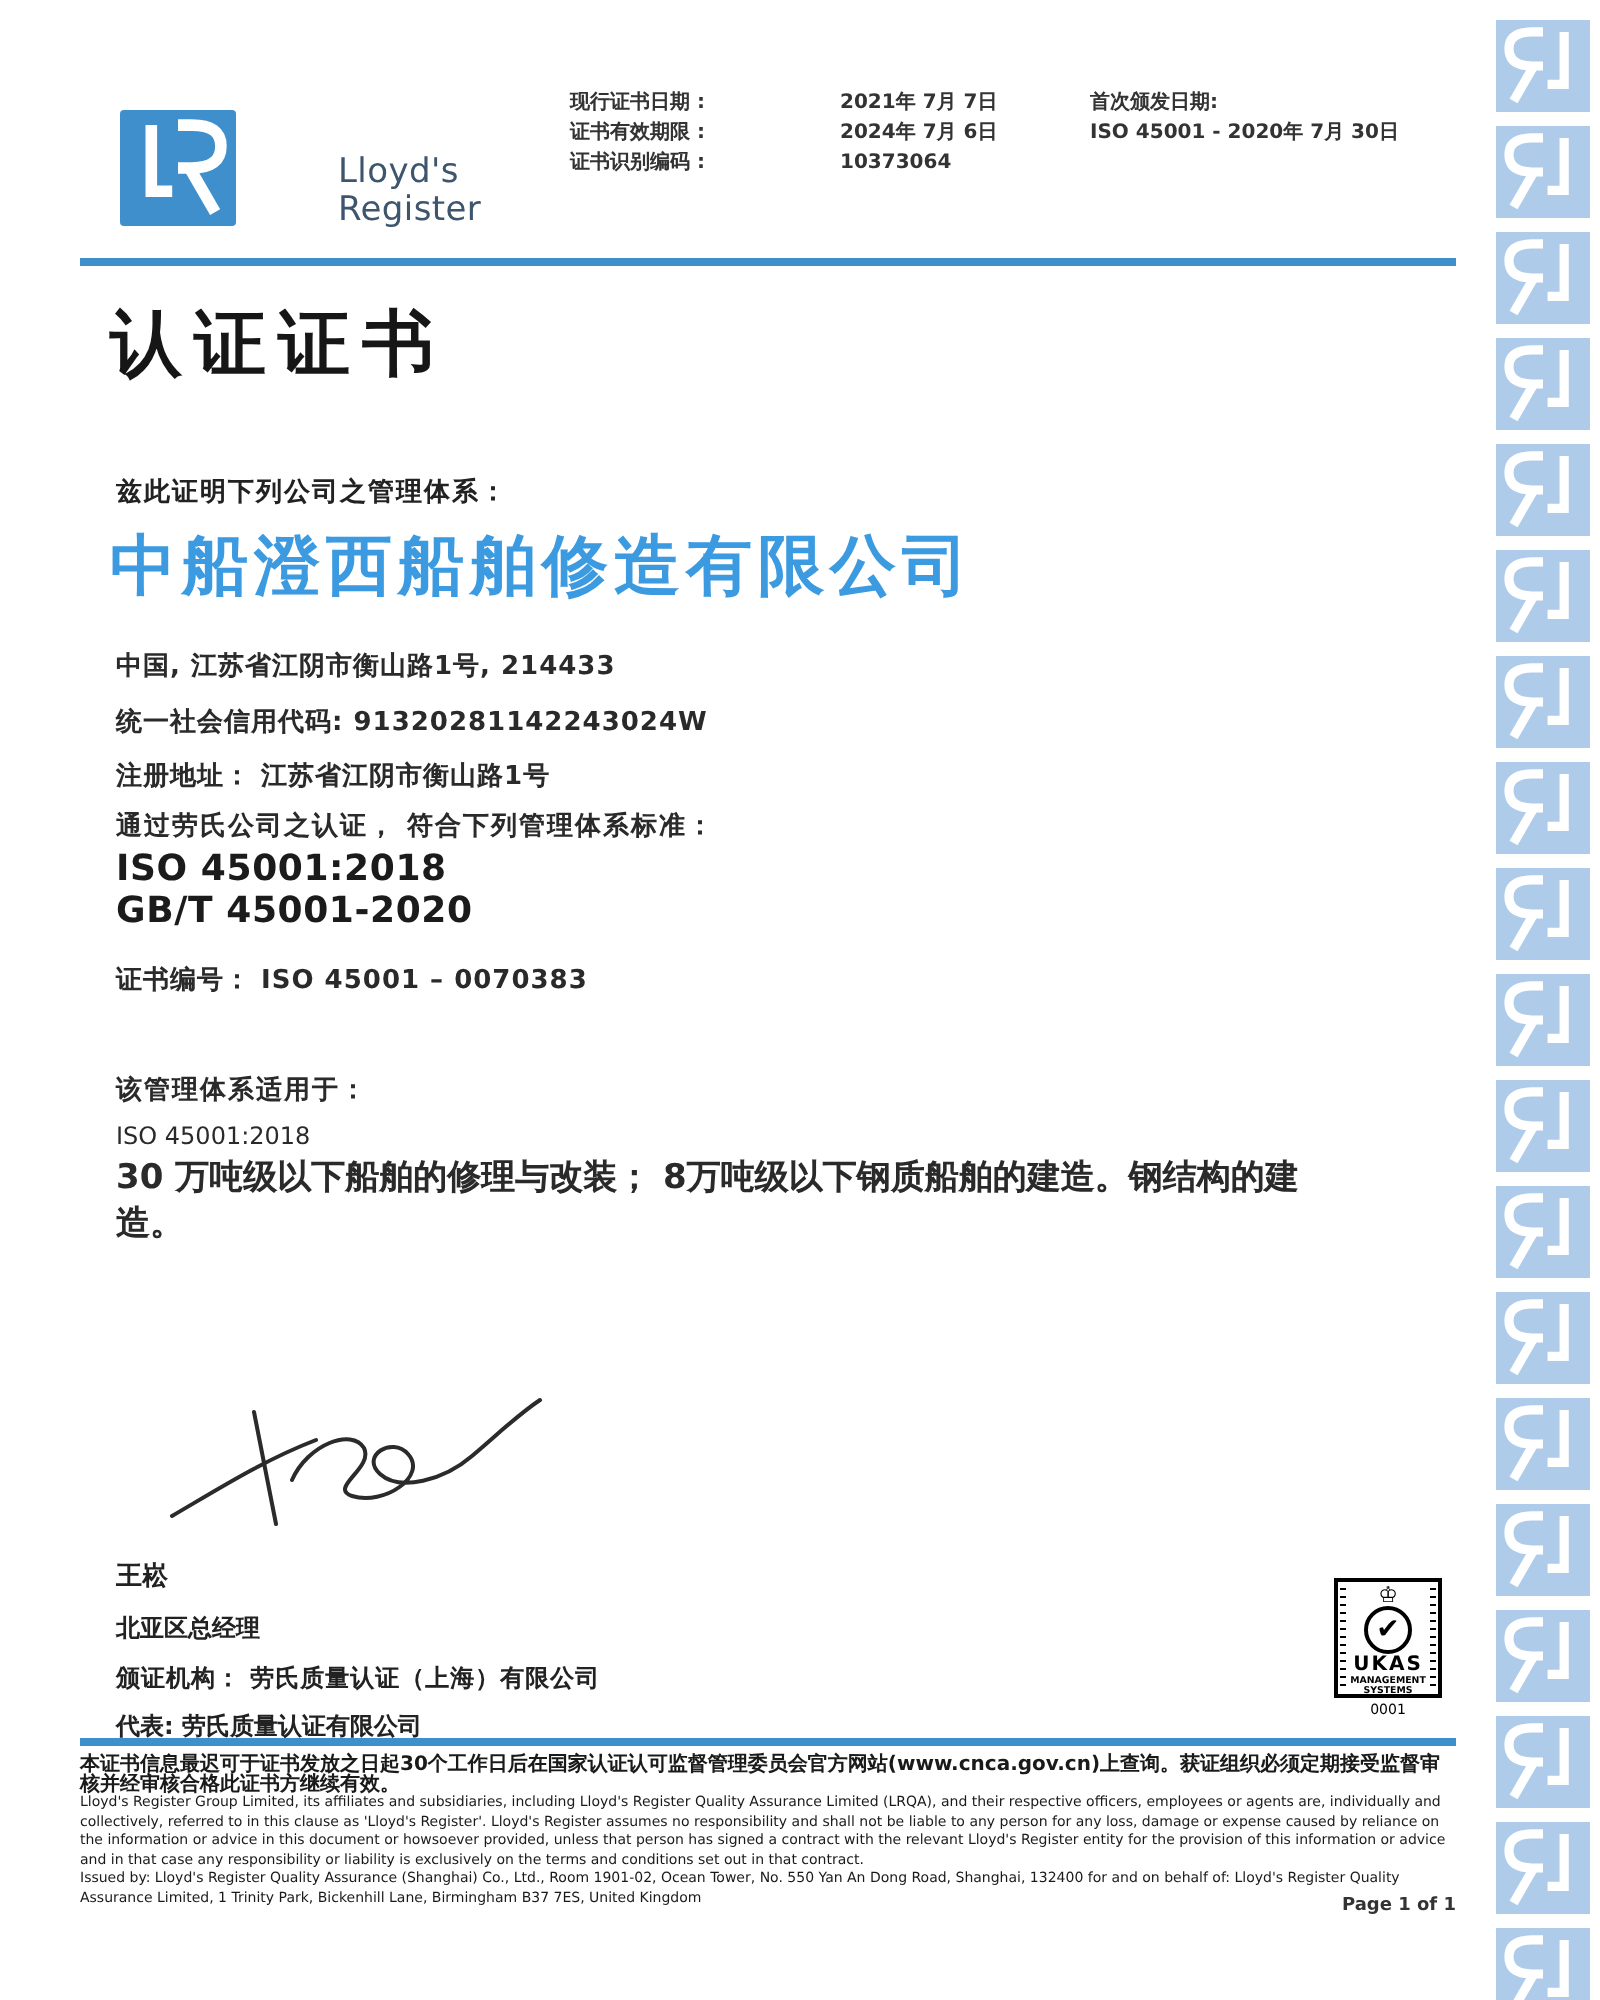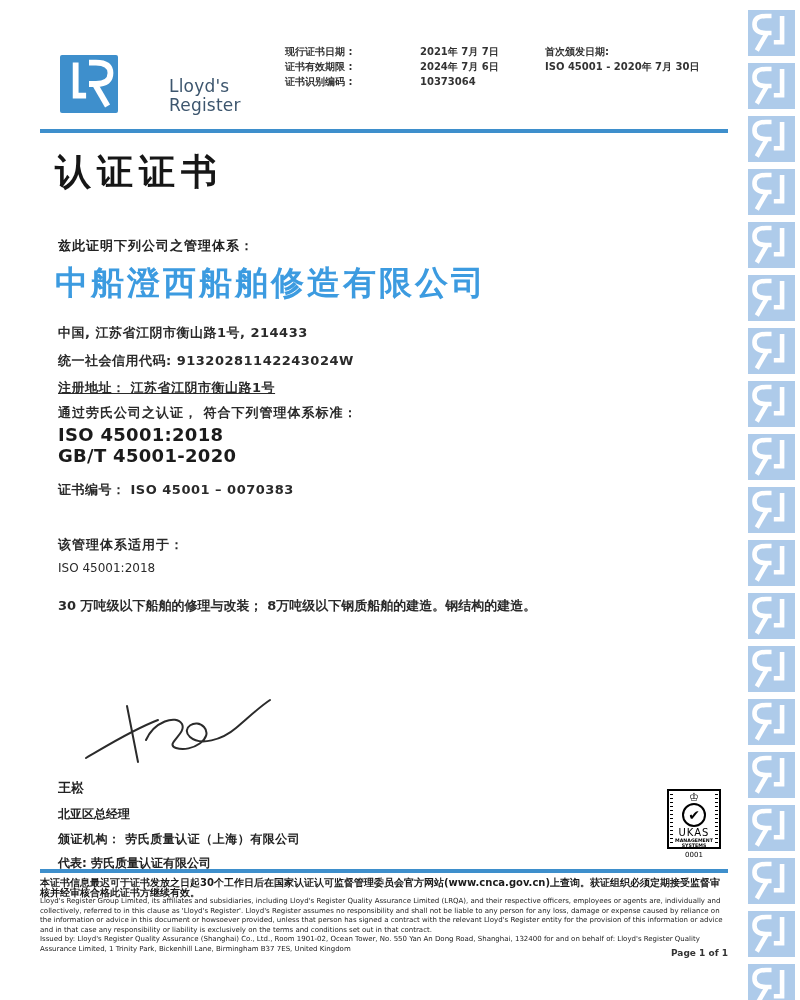--- a/index.html
+++ b/index.html
@@ -23,44 +23,44 @@
   .rule-bottom { top:869px; }
 
   .doc-title { position:absolute; left:55px; top:148px; font-size:36px; font-weight:600; color:#161616; letter-spacing:6px; }
 
   .certify { position:absolute; left:58px; top:237px; font-size:13px; font-weight:bold; color:#222; letter-spacing:1px; }
   .company { position:absolute; left:55px; top:261px; font-size:33px; font-weight:600; color:#3C9BE0; letter-spacing:3px;text-align:center; }
 
   .line13 { position:absolute; left:58px; font-size:13px; font-weight:bold; color:#2a2a2a; letter-spacing:.5px; }
   .addr      { top:324px; }
   .credit    { top:352px;text-align:right; }
-  .regaddr   { top:379px;text-decoration:underline; }
+  .regaddr   { top:379px; }
   .approval  { top:404px; letter-spacing:1px; }
   .standards { position:absolute; left:58px; top:424px; font-size:18px; font-weight:bold; color:#1b1b1b; line-height:21px; letter-spacing:.3px; }
   .certno    { top:481px; }
   .scope-h   { top:536px; letter-spacing:1px; }
   .scope-std { position:absolute; left:58px; top:561px; font-size:12px; color:#2a2a2a; }
-  .scope-txt { position:absolute; left:58px; top:577px; font-size:13px; font-weight:bold; color:#2a2a2a; width:620px;margin-top:20px; }
+  .scope-txt { position:absolute; left:58px; top:577px; font-size:17px; font-weight:bold; color:#2a2a2a; width:620px; }
 
   .signature { position:absolute; left:80px; top:692px; }
   .sig-name  { position:absolute; left:58px; top:779px; font-size:13px; font-weight:bold; }
   .sig-title { position:absolute; left:58px; top:806px; font-size:12px; font-weight:bold; }
   .issuing   { position:absolute; left:58px; top:831px; font-size:12px; font-weight:bold; letter-spacing:.5px; }
   .behalf    { position:absolute; left:58px; top:855px; font-size:12px; font-weight:bold; }
 
   
   .ukas { position:absolute; left:664px; top:789px; width:60px; text-align:center; }
   .ukas-box { position:relative; width:54px; height:60px; margin:0 auto; border:2px solid #000; background:#fff; padding-top:1px; }
   .ukas-ticks { position:absolute; top:3px; bottom:3px; width:3px;
     background:repeating-linear-gradient(to bottom, #000 0 1px, transparent 1px 4px); }
   .ukas-ticks.l { left:1px; } .ukas-ticks.r { right:1px; }
   .ukas-crown { font-size:11px; line-height:11px; color:#000; }
   .ukas-circle { width:24px; height:24px; border:2.5px solid #000; border-radius:50%; margin:0 auto; display:flex; align-items:center; justify-content:center; }
   .ukas-check { font-size:14px; font-weight:bold; color:#000; line-height:14px; }
-  .ukas-name { font-size:10px; font-weight:normal; letter-spacing:1px; color:#000; line-height:11px; }
+  .ukas-name { font-size:10px; font-weight:bold; letter-spacing:1px; color:#000; line-height:11px; }
   .ukas-sub { font-size:6px; line-height:5px; transform:scale(.78); color:#000; font-weight:bold; }
   .ukas-num { font-size:7px; color:#000; margin-top:2px; }
 
   
   .footer { position:absolute; left:40px; top:878px; width:688px; font-size:7px; line-height:9.5px; color:#1a1a1a; }
   .footer .cn { font-weight:bold; font-size:10px; }
   .page-num { position:absolute; left:40px; top:948px; width:688px; text-align:right; font-size:9px; font-weight:bold; color:#333; }
 
   
   .lr-strip { position:absolute; left:748px; top:10px; width:47px; display:flex; flex-direction:column; gap:7px; }

